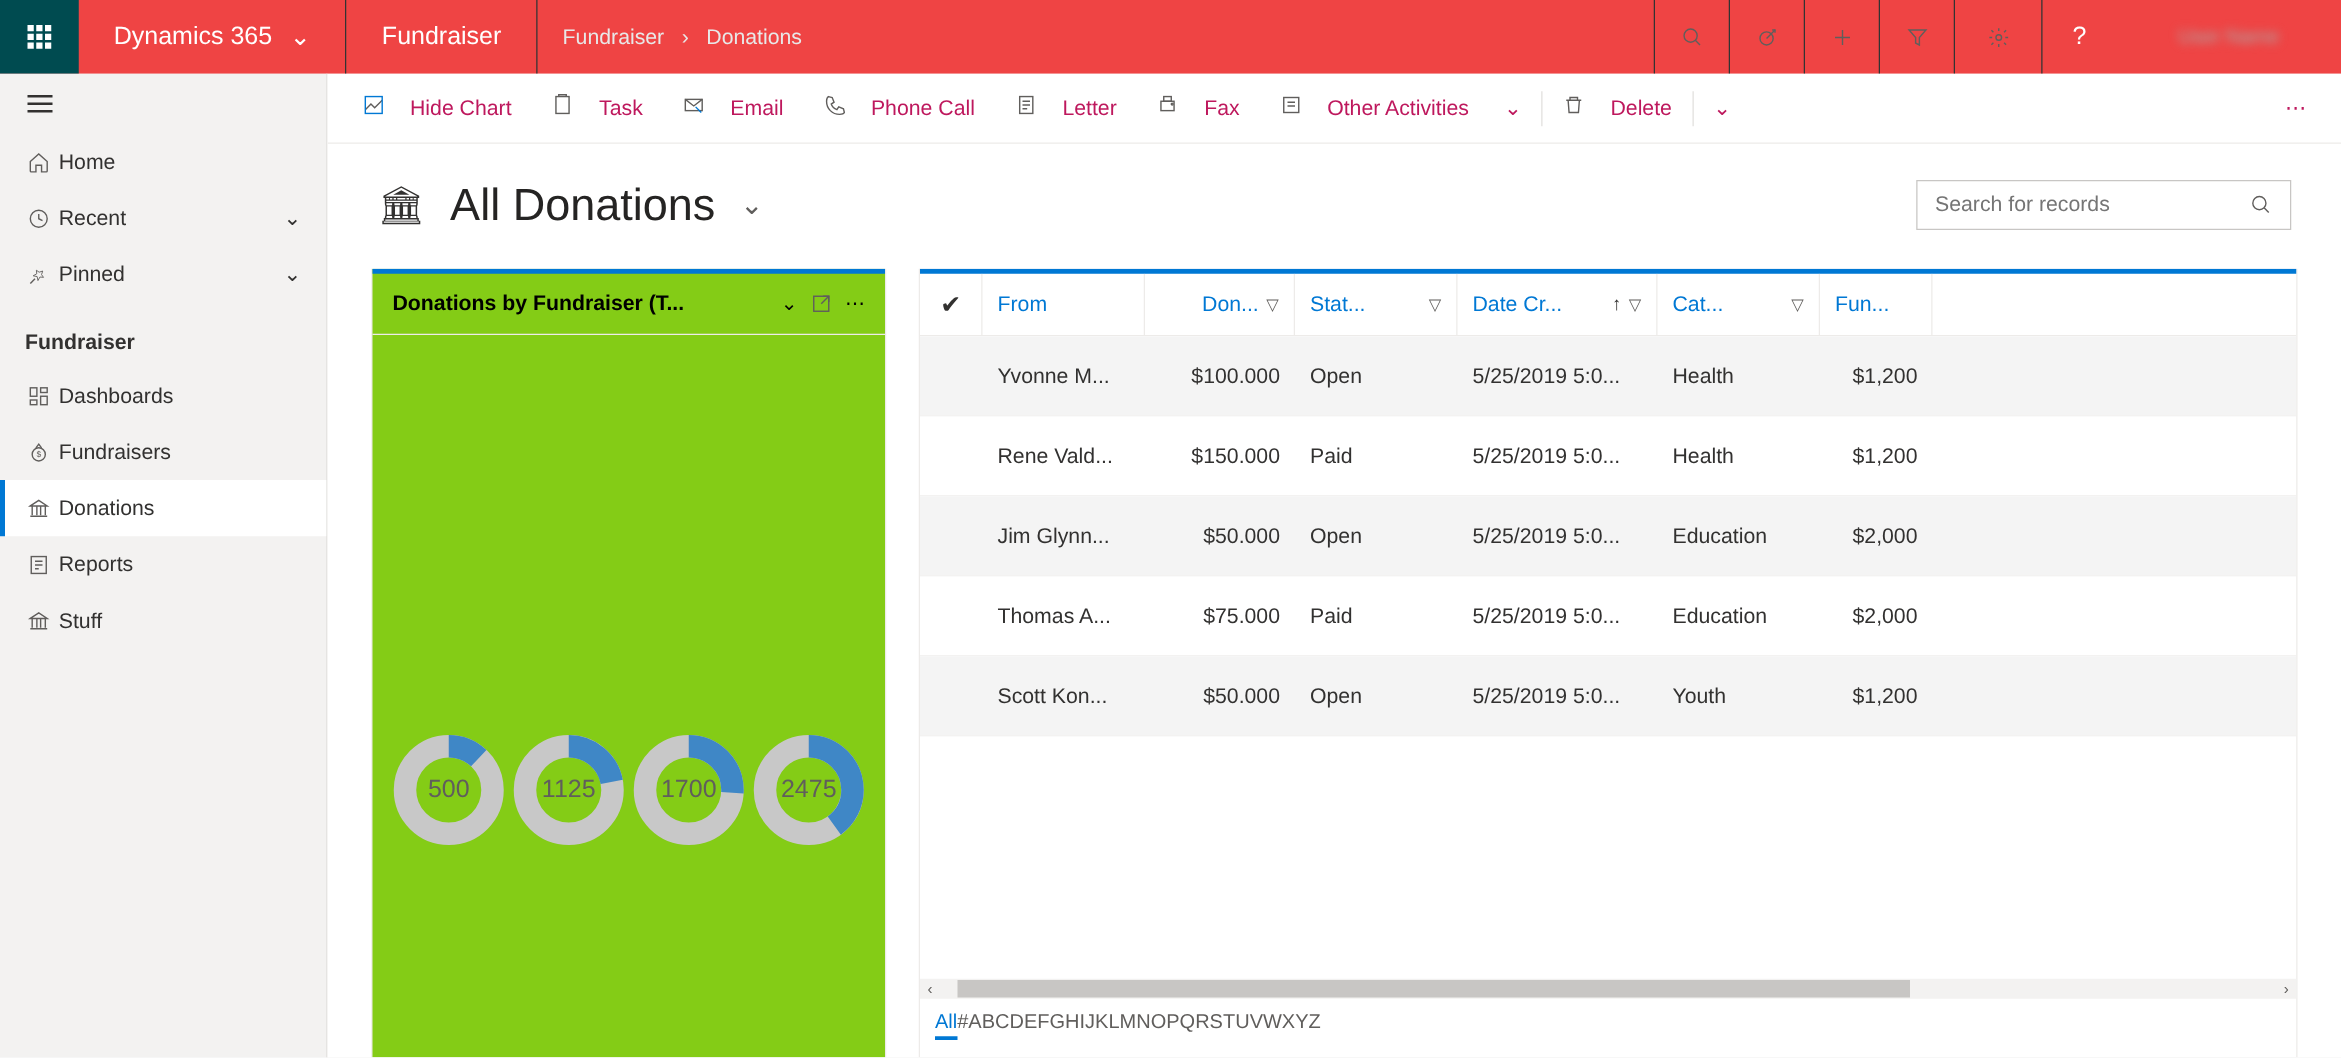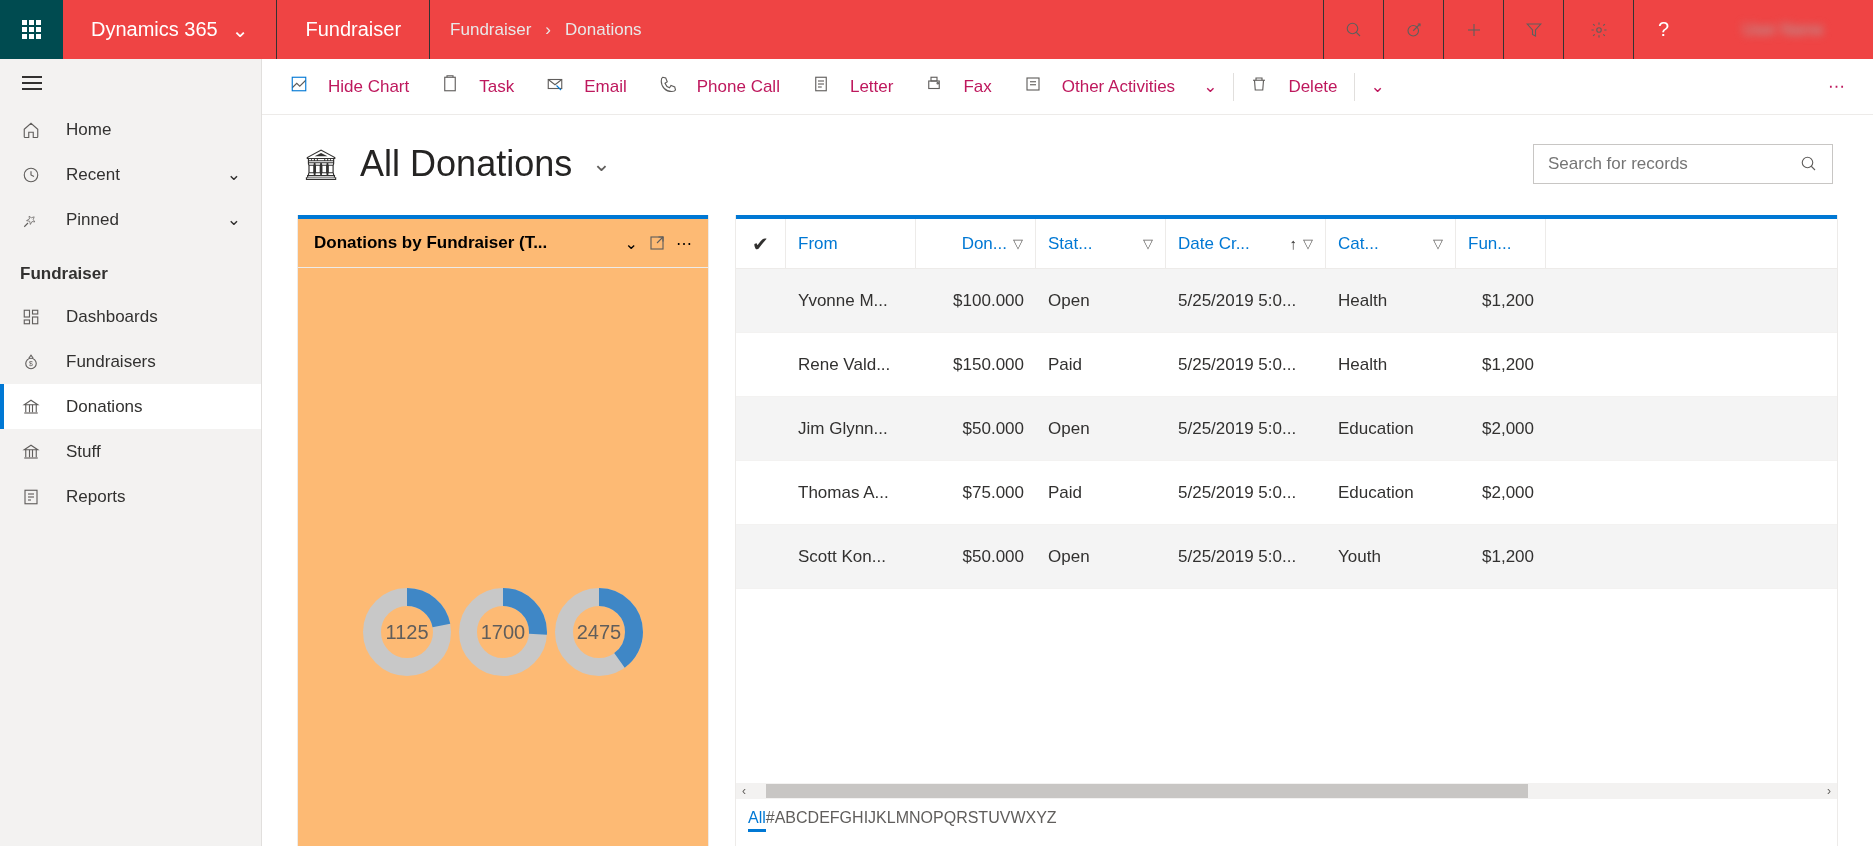--- a/index.html
+++ b/index.html
@@ -20,21 +20,21 @@
 .user-area { width: 180px; display: flex; align-items: center; justify-content: center; filter: blur(4px); color: #aaa; }
 
 
 .body-wrap { display: flex; height: calc(100% - 59px); }
 
 
 .left-nav { width: 262px; background: #f3f2f1; border-right: 1px solid #e1dfdd; display: flex; flex-direction: column; }
 .hamburger { height: 48px; display: flex; align-items: center; padding: 0 22px; cursor: pointer; }
 .ham-icon { display: flex; flex-direction: column; gap: 4px; }
 .ham-icon span { width: 20px; height: 2px; background: #323130; }
-.nav-item { display: flex; align-items: center; padding: 0 20px; height: 45px; cursor: pointer; gap: 24px; color: #323130; font-size: 17px; }
+.nav-item { display: flex; align-items: center; padding: 0 20px; height: 45px; cursor: pointer; gap: 5px; color: #323130; font-size: 17px; }
 .nav-item.active { background: #fff; border-left: 4px solid #0078d4; padding-left: 16px; }
 .nav-item .chev { margin-left: auto; }
 .nav-section { padding: 22px 20px 10px; font-size: 17px; font-weight: 600; color: #323130; }
 .nav-icon { width: 22px; display: inline-flex; justify-content: center; font-size: 17px; color: #605e5c; }
 
 
 .main { flex: 1; background: #fff; display: flex; flex-direction: column; overflow: hidden; }
 
 
 .cmdbar { height: 56px; border-bottom: 1px solid #edebe9; display: flex; align-items: center; padding: 0 12px; gap: 0; }
@@ -45,21 +45,21 @@
 
 .title-row { display: flex; align-items: center; padding: 28px 40px 30px; gap: 20px; }
 .title-icon { font-size: 30px; color: #323130; }
 .page-title { font-size: 36px; font-weight: 400; color: #252423; }
 .title-chev { font-size: 22px; color: #605e5c; cursor: pointer; }
 .search-box { margin-left: auto; border: 1px solid #c8c6c4; width: 300px; height: 40px; display: flex; align-items: center; padding: 0 14px; }
 .search-box input { border: none; outline: none; flex: 1; font-size: 17px; background: transparent; }
 
 
 .content-row { display: flex; gap: 28px; padding: 0 36px; flex: 1; overflow: hidden; align-items: stretch; }
-.chart-panel { width: 410px; border-top: 4px solid #0078d4; background: #fdba74; box-shadow: 0 0 0 1px #edebe9; display: flex; flex-direction: column; }
+.chart-panel { width: 410px; border-top: 4px solid #0078d4; background: #84cc16; box-shadow: 0 0 0 1px #edebe9; display: flex; flex-direction: column; }
 .chart-head { display: flex; align-items: center; padding: 14px 16px; border-bottom: 1px solid #edebe9; gap: 10px; }
 .chart-title { font-size: 17px; font-weight: 600; flex: 1; overflow: hidden; text-overflow: ellipsis; white-space: nowrap; }
 .chart-body { flex: 1; display: flex; align-items: center; justify-content: center; gap: 6px; padding-top: 150px; }
 .donut { position: relative; width: 90px; height: 90px; }
 .donut svg { width: 90px; height: 90px; transform: rotate(-90deg); }
 .donut-label { position: absolute; top: 50%; left: 50%; transform: translate(-50%, -50%); font-size: 20px; color: #605e5c; }
 
 
 .grid-panel { flex: 1; border-top: 4px solid #0078d4; background: #fff; display: flex; flex-direction: column; overflow: hidden; box-shadow: 0 0 0 1px #edebe9; }
 .grid-head { display: flex; border-bottom: 1px solid #edebe9; height: 50px; align-items: stretch; }
@@ -232,40 +232,40 @@
               <line x1="14" y1="9" x2="14" y2="19"></line>
               <line x1="19" y1="9" x2="19" y2="19"></line>
               <line x1="3" y1="20" x2="21" y2="20"></line>
             </svg>
           </span>
     <span>Donations</span>
         </div>
         <div class="nav-item">
           <span class="nav-icon">
             <svg class="icon" viewBox="0 0 24 24">
+              <rect x="4" y="3" width="16" height="18"></rect>
+              <line x1="8" y1="8" x2="16" y2="8"></line>
+              <line x1="8" y1="12" x2="16" y2="12"></line>
+              <line x1="8" y1="16" x2="12" y2="16"></line>
+            </svg>
+          </span>
+    <span>Reports</span>
+        </div>
+        <div class="nav-item">
+          <span class="nav-icon">
+            <svg class="icon" viewBox="0 0 24 24">
               <polygon points="3,9 12,3 21,9"></polygon>
               <line x1="5" y1="9" x2="5" y2="19"></line>
               <line x1="10" y1="9" x2="10" y2="19"></line>
               <line x1="14" y1="9" x2="14" y2="19"></line>
               <line x1="19" y1="9" x2="19" y2="19"></line>
               <line x1="3" y1="20" x2="21" y2="20"></line>
             </svg>
           </span>
     <span>Stuff</span>
-        </div>
-        <div class="nav-item">
-          <span class="nav-icon">
-            <svg class="icon" viewBox="0 0 24 24">
-              <rect x="4" y="3" width="16" height="18"></rect>
-              <line x1="8" y1="8" x2="16" y2="8"></line>
-              <line x1="8" y1="12" x2="16" y2="12"></line>
-              <line x1="8" y1="16" x2="12" y2="16"></line>
-            </svg>
-          </span>
-    <span>Reports</span>
         </div>
       </div>
   </div>
 
   <div class="main">
     <div class="cmdbar">
       <div id="cmd-items" style="display:flex;align-items:center;height:100%;">
           <div class="cmd">
             <span class="cmd-icon"><svg class="icon" viewBox="0 0 24 24">
                 <polyline points="3,17 9,11 13,15 21,7"></polyline>
@@ -359,20 +359,25 @@
           <span class="chart-title">Donations by Fundraiser (T...</span>
           <span>⌄</span>
           <svg class="icon" viewBox="0 0 24 24" style="margin-left:auto">
               <rect x="4" y="4" width="16" height="16"></rect>
               <polyline points="14,4 20,4 20,10"></polyline>
               <line x1="20" y1="4" x2="12" y2="12"></line>
             </svg>
           <span>⋯</span>
         </div>
         <div class="chart-body" id="donuts">
+            <div class="donut"><svg viewBox="0 0 90 90">
+     <circle cx="45" cy="45" r="35" stroke="#c8c8c8" stroke-width="18" fill="none"></circle>
+     <circle cx="45" cy="45" r="35" stroke="#3f87c6" stroke-width="18" fill="none" stroke-dasharray="26.38937829015426 219.9114857512855"></circle>
+    </svg>
+    <div class="donut-label">500</div></div>
             <div class="donut"><svg viewBox="0 0 90 90">
      <circle cx="45" cy="45" r="35" stroke="#c8c8c8" stroke-width="18" fill="none"></circle>
      <circle cx="45" cy="45" r="35" stroke="#3f87c6" stroke-width="18" fill="none" stroke-dasharray="48.38052686528281 219.9114857512855"></circle>
     </svg>
     <div class="donut-label">1125</div></div>
             <div class="donut"><svg viewBox="0 0 90 90">
      <circle cx="45" cy="45" r="35" stroke="#c8c8c8" stroke-width="18" fill="none"></circle>
      <circle cx="45" cy="45" r="35" stroke="#3f87c6" stroke-width="18" fill="none" stroke-dasharray="57.17698629533424 219.9114857512855"></circle>
     </svg>
     <div class="donut-label">1700</div></div>

